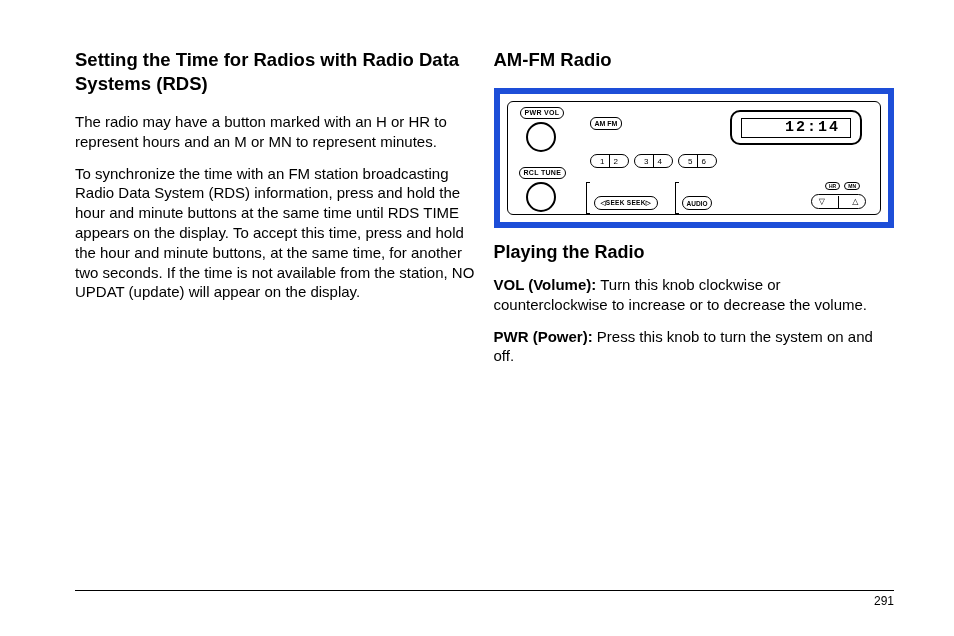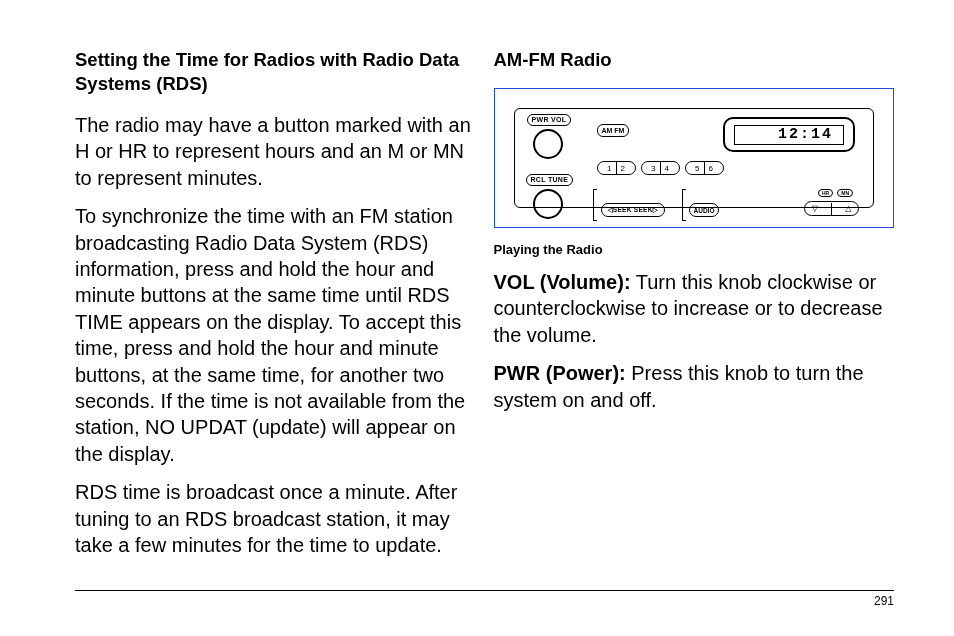--- a/index.html
+++ b/index.html
@@ -17,37 +17,37 @@
     gap: 18px;
   }
   .col { flex: 1; }
   h2 {
     font-size: 18.5px;
     font-weight: bold;
     margin-bottom: 16px;
     line-height: 1.3;
   }
   h3 {
-    font-size: 13px;
+    font-size: 18px;
     font-weight: bold;
     margin-bottom: 12px;
     margin-top: 14px;
   }
   p {
-    font-size: 20px;
+    font-size: 15px;
     line-height: 1.32;
     margin-bottom: 12px;
   }
   .def b { font-weight: bold; }
   .radio-diagram {
-    border: 1px solid #1d4ed8;
+    border: 6px solid #1d4ed8;
     width: 100%;
     height: 140px;
     margin-bottom: 8px;
-    padding: 19px;
+    padding: 7px;
   }
   .radio-inner {
     border: 1px solid #000;
     border-radius: 6px;
     width: 100%;
     height: 100%;
     position: relative;
   }
   .knob-label {
     position: absolute;
@@ -185,21 +185,20 @@
   }
 </style>
 </head>
 <body>
 
 <div class="columns">
   <div class="col">
     <h2>Setting the Time for Radios with Radio Data Systems (RDS)</h2>
     <p>The radio may have a button marked with an H or HR to represent hours and an M or MN to represent minutes.</p>
     <p>To synchronize the time with an FM station broadcasting Radio Data System (RDS) information, press and hold the hour and minute buttons at the same time until RDS TIME appears on the display. To accept this time, press and hold the hour and minute buttons, at the same time, for another two seconds. If the time is not available from the station, NO UPDAT (update) will appear on the display.</p>
-    <p>RDS time is broadcast once a minute. After tuning to an RDS broadcast station, it may take a few minutes for the time to update.</p>
   </div>
 
   <div class="col">
     <h2>AM-FM Radio</h2>
 
     <div class="radio-diagram">
       <div class="radio-inner">
 
         <div class="knob-label" style="top:5px; left:12px;">PWR  VOL</div>
         <div class="knob" style="top:20px; left:18px;"></div>

